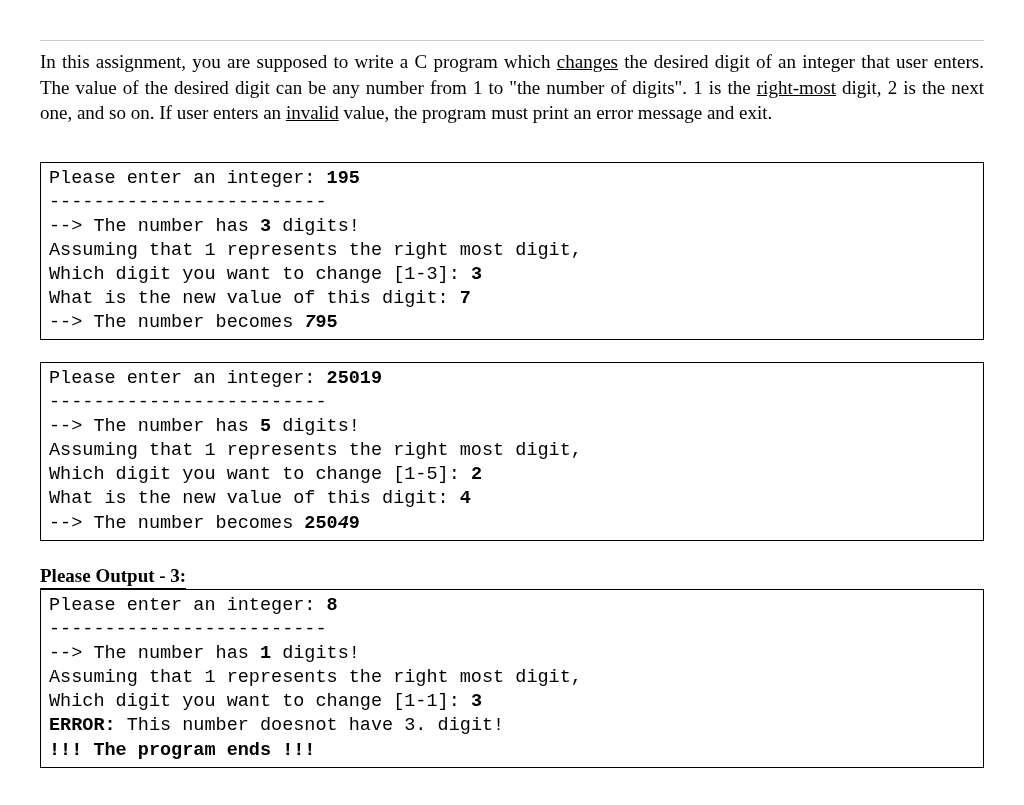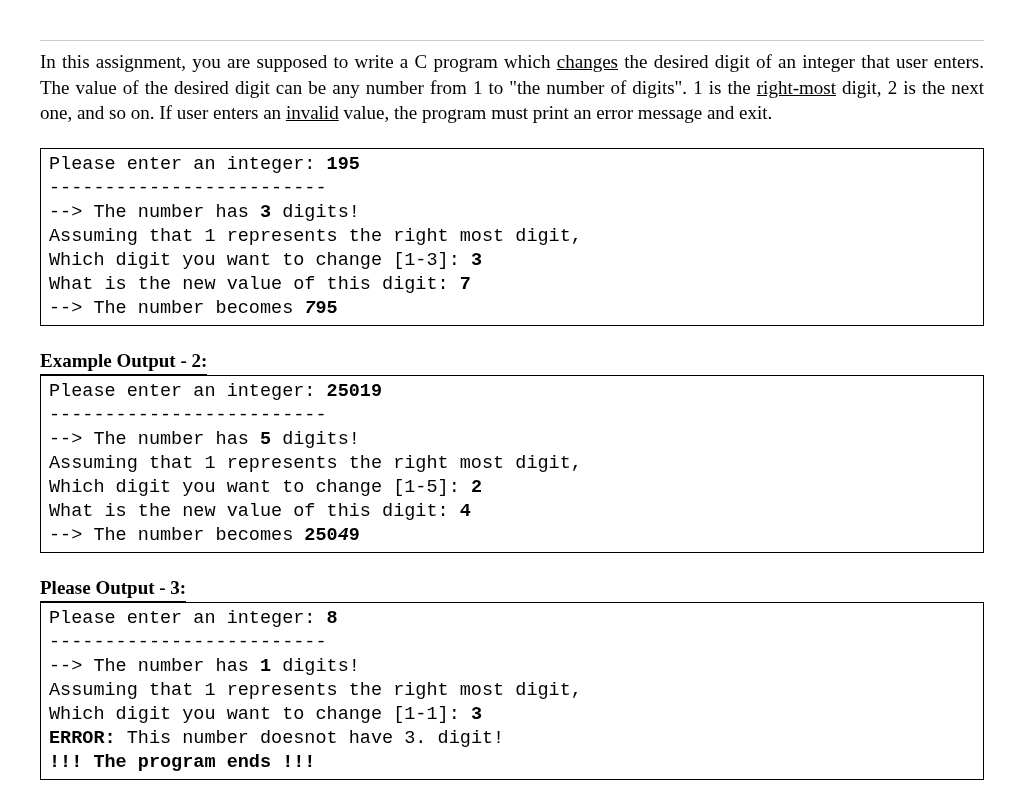--- a/index.html
+++ b/index.html
@@ -5,21 +5,21 @@
     body {
       font-family: 'Times New Roman', Times, serif;
       font-size: 19px;
       margin: 0;
       padding: 40px;
       background: #ffffff;
       color: #000000;
       line-height: 1.35;
     }
     .intro {
-      margin-bottom: 22px;
+      margin-bottom: 36px;
       text-align: justify;
     }
     .underline {
       text-decoration: underline;
     }
     .example-title {
       font-weight: bold;
       border-bottom: 1px solid #000;
       display: inline-block;
       margin-bottom: 0;
@@ -52,20 +52,19 @@
 
 <div class="intro">
   <span>In this assignment, you are supposed to write a C program which </span><span class="underline">changes</span><span> the desired digit of an integer that user enters. The value of the desired digit can be any number from 1 to "the number of digits". 1 is the </span><span class="underline">right-most</span><span> digit, 2 is the next one, and so on. If user enters an </span><span class="underline">invalid</span><span> value, the program must print an error message and exit.</span>
 </div>
 
 <div>
   <div class="example-block" id="ex0"><div><span>Please enter an integer: </span><span class="bold">195</span></div><div><span>-------------------------</span></div><div><span>--&gt; The number has </span><span class="bold">3</span><span> digits!</span></div><div><span>Assuming that 1 represents the right most digit,</span></div><div><span>Which digit you want to change [1-3]: </span><span class="bold">3</span></div><div><span>What is the new value of this digit: </span><span class="bold">7</span></div><div><span>--&gt; The number becomes </span><span class="bolditalic">7</span><span class="bold">95</span></div></div>
 </div>
 
 <div>
-  <div><span class="example-title">Example Output - 2:</span></div>
   <div class="example-block" id="ex1"><div><span>Please enter an integer: </span><span class="bold">25019</span></div><div><span>-------------------------</span></div><div><span>--&gt; The number has </span><span class="bold">5</span><span> digits!</span></div><div><span>Assuming that 1 represents the right most digit,</span></div><div><span>Which digit you want to change [1-5]: </span><span class="bold">2</span></div><div><span>What is the new value of this digit: </span><span class="bold">4</span></div><div><span>--&gt; The number becomes </span><span class="bold">250</span><span class="bolditalic">4</span><span class="bold">9</span></div></div>
 </div>
 
 <div>
   <div><span class="example-title">Please Output - 3:</span></div>
   <div class="example-block" id="ex2"><div><span>Please enter an integer: </span><span class="bold">8</span></div><div><span>-------------------------</span></div><div><span>--&gt; The number has </span><span class="bold">1</span><span> digits!</span></div><div><span>Assuming that 1 represents the right most digit,</span></div><div><span>Which digit you want to change [1-1]: </span><span class="bold">3</span></div><div><span class="bold">ERROR:</span><span> This number doesnot have 3. digit!</span></div><div><span class="bold">!!! The program ends !!!</span></div></div>
 </div>
 
 </body></html>

